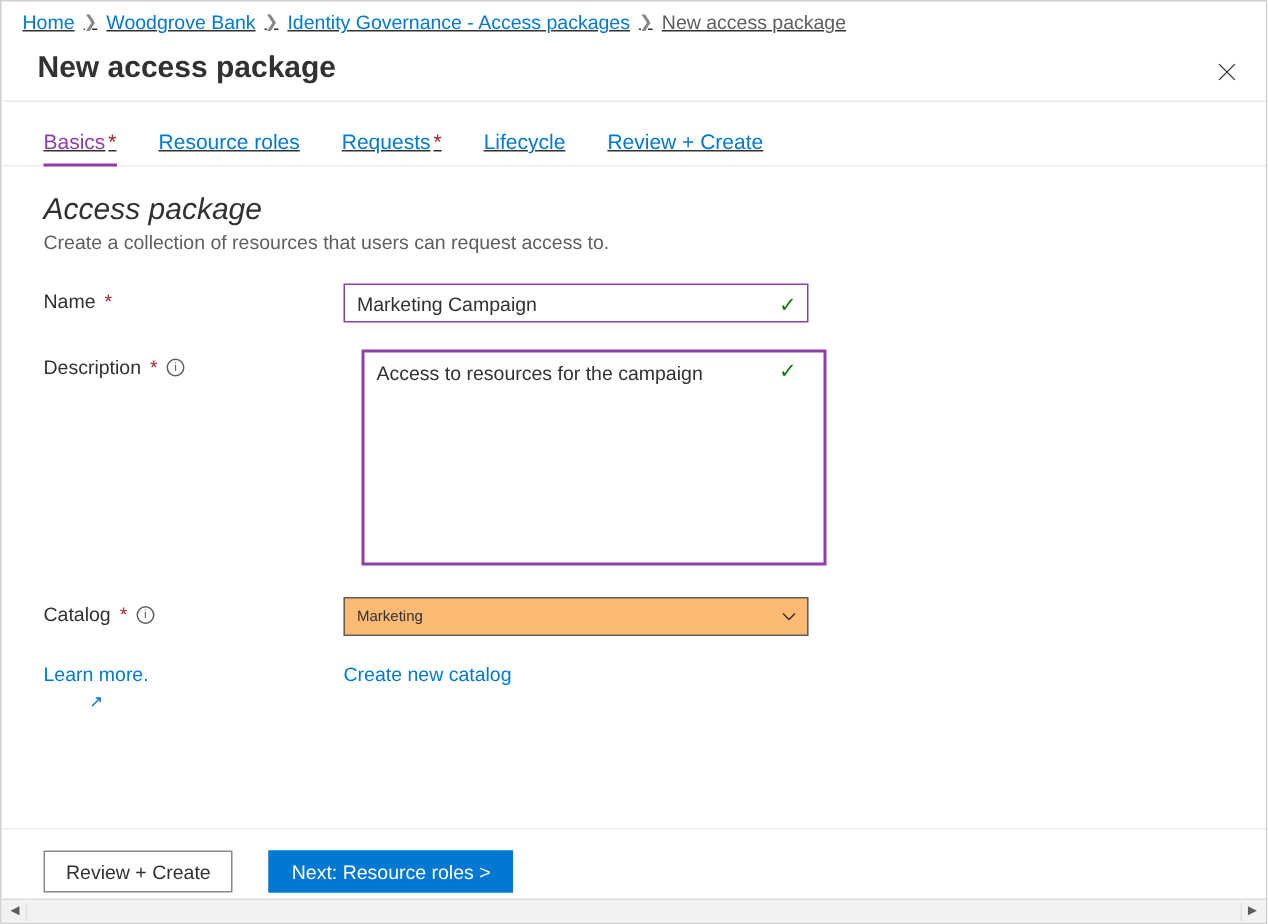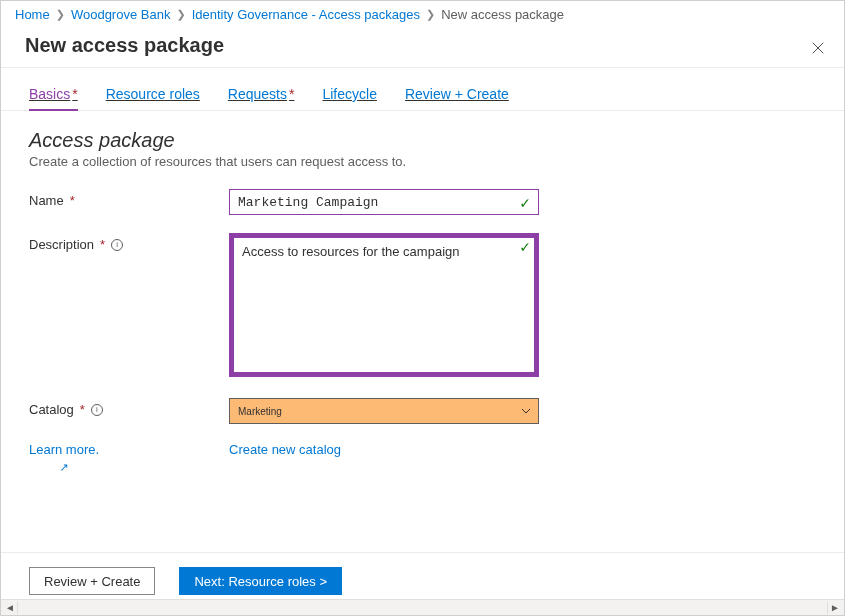--- a/index.html
+++ b/index.html
@@ -26,20 +26,21 @@
   }
 
   
   .breadcrumb {
     padding: 6px 14px 4px 14px;
     font-size: 13px;
     display: flex;
     align-items: center;
     gap: 6px;
     flex-wrap: wrap;
+    text-decoration: underline;
   }
   .breadcrumb a {
     color: #0078d4;
     text-decoration: none;
     cursor: pointer;
   }
   .breadcrumb .sep {
     color: #8a8886;
     font-size: 11px;
   }
@@ -155,39 +156,40 @@
 
   .field-wrap {
     position: relative;
     width: 310px;
   }
   .text-input {
     width: 100%;
     height: 26px;
     border: 1px solid #605e5c;
     padding: 2px 28px 2px 8px;
-    font-family: Liberation Mono, monospace;
+    font-family: Liberation Sans, sans-serif;
     font-size: 13px;
     color: #323130;
     background: #fff;
   }
   .text-input.valid,
   .textarea.valid {
     border-color: #8d3fa6;
   }
   .textarea {
     width: 100%;
     height: 144px;
-    border: 5px solid #7f1d1d;
+    border: 2px solid #7f1d1d;
     padding: 6px 28px 6px 8px;
     font-family: inherit;
     font-size: 13px;
     color: #323130;
     resize: none;
     background: #fff;
+    margin-left: 12px;
   }
   .check {
     position: absolute;
     right: 8px;
     top: 6px;
     color: #107c10;
     font-size: 14px;
     pointer-events: none;
   }
 

